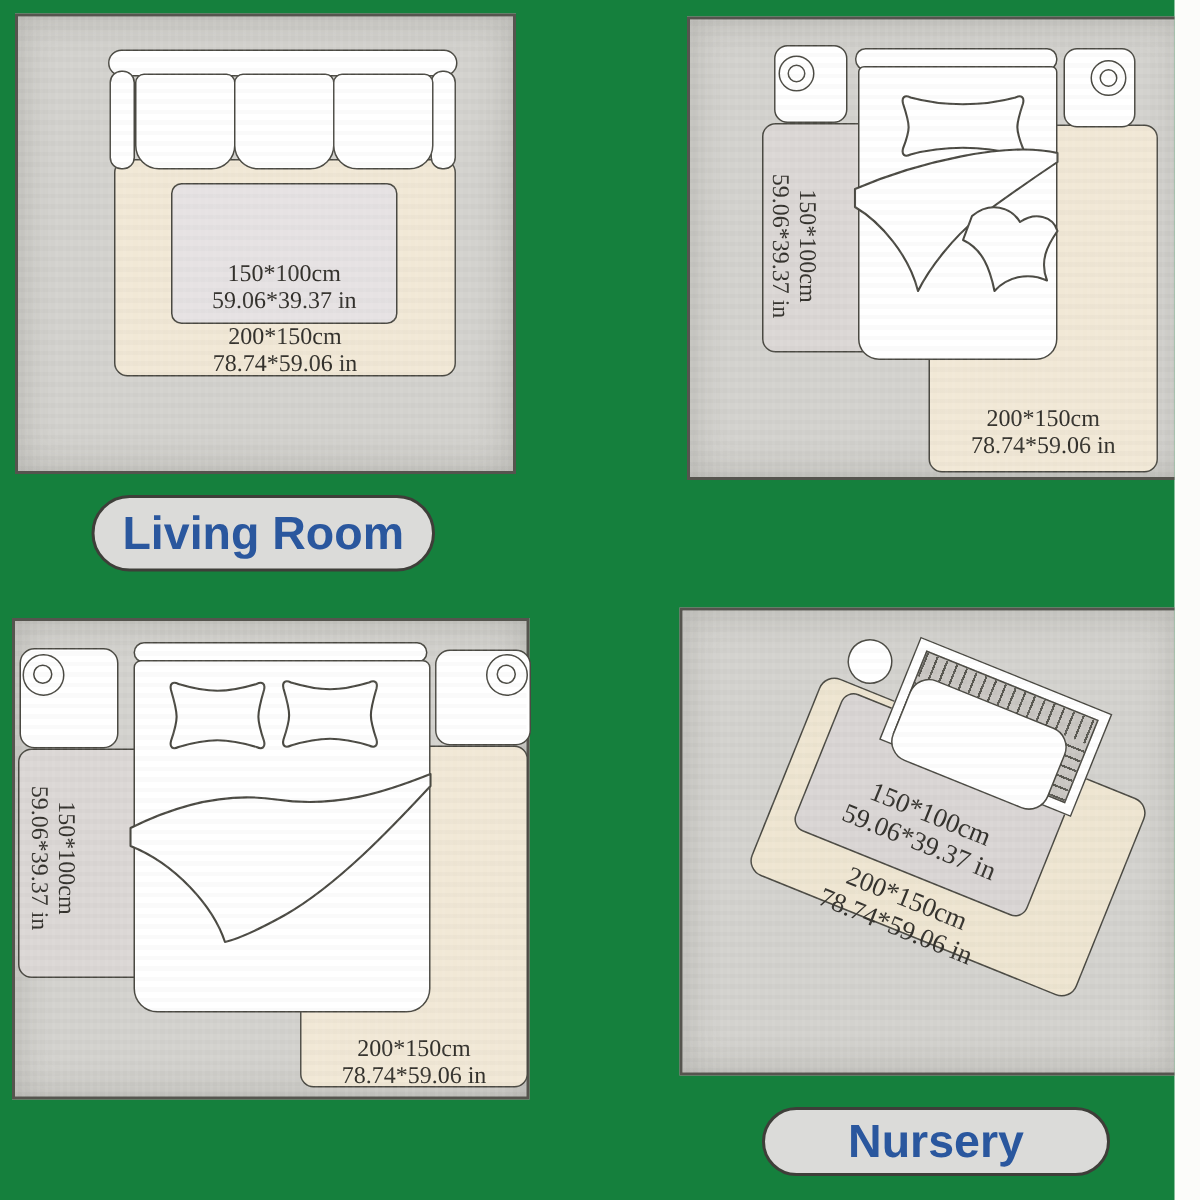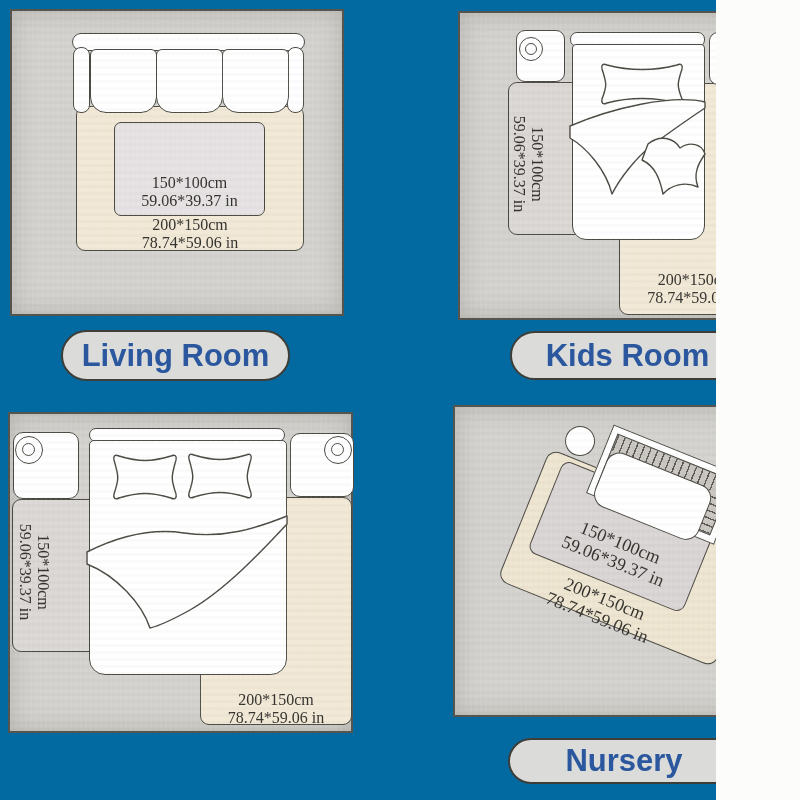--- a/index.html
+++ b/index.html
@@ -1,16 +1,16 @@
 <!DOCTYPE html>
 <html><head>
 <meta charset="utf-8">
 <style>
   html,body{margin:0;padding:0;background:#fcfcfa;}
-  .canvas{position:relative;width:716px;height:800px;background:#0369a1;overflow:hidden;
+  .canvas{position:relative;width:783px;height:800px;background:#15803d;overflow:hidden;
           font-family:"Liberation Serif",serif;}
   .abs{position:absolute;box-sizing:border-box;}
   .room{position:absolute;box-sizing:border-box;background:#d3d2ce;border:2px solid #55544e;
         box-shadow:inset 0 0 24px rgba(80,78,70,.25);}
   .room::after{content:"";position:absolute;inset:0;
         background:repeating-linear-gradient(90deg,rgba(255,255,255,.05) 0 2px,transparent 2px 5px),
                    repeating-linear-gradient(0deg,rgba(0,0,0,.02) 0 3px,transparent 3px 7px);}
   .rug{position:absolute;box-sizing:border-box;border:1.4px solid #4a4942;}
   .rug-beige{background:#f1e8d6;border-radius:9px;}
   .rug-gray{background:#dbd7d5;border-radius:9px;}
@@ -89,23 +89,20 @@
 
     <div class="vdim" style="left:68px;top:151px;">
       <div>150*100cm</div>
       <div>59.06*39.37 in</div>
     </div>
     <div class="dim" style="left:159px;top:258px;width:153px;">
       <div>200*150cm</div>
       <div>78.74*59.06 in</div>
     </div>
   </div>
-  <div class="pill" style="left:510px;top:331px;width:235px;height:49px;">
-    <span>Kids Room</span>
-  </div>
 
   <div class="room" style="left:8px;top:412px;width:345px;height:321px;">
     <div class="rug rug-gray abs" style="left:2px;top:85px;width:150px;height:153px;"></div>
     <div class="rug rug-beige abs" style="left:190px;top:83px;width:152px;height:228px;"></div>
 
     <div class="furn" style="left:79px;top:14px;width:196px;height:14px;border-radius:7px;"></div>
     <div class="furn" style="left:79px;top:26px;width:198px;height:235px;border-radius:5px 5px 16px 16px;"></div>
     <svg class="bedding" style="left:79px;top:26px;" width="198" height="235" viewBox="0 0 198 235">
       <path d="M30,16 C50,22 62,22 82,16 C86,14 88,16 87,20 C82,37 82,39 87,54 C88,58 86,60 82,58 C62,52 50,52 30,58 C26,60 24,58 25,54 C30,39 30,37 25,20 C24,16 26,14 30,16 Z"></path>
       <path d="M105,15 C125,21 137,21 157,15 C161,13 163,15 162,19 C157,36 157,38 162,53 C163,57 161,59 157,57 C137,51 125,51 105,57 C101,59 99,57 100,53 C105,38 105,36 100,19 C99,15 101,13 105,15 Z"></path>

